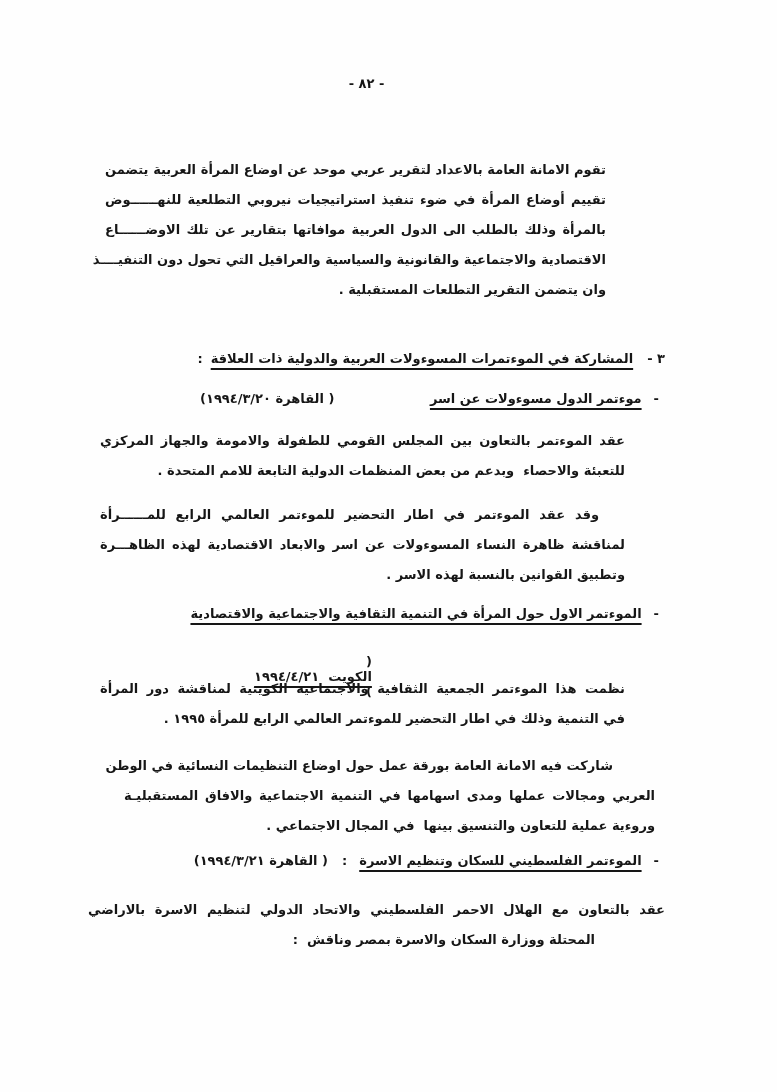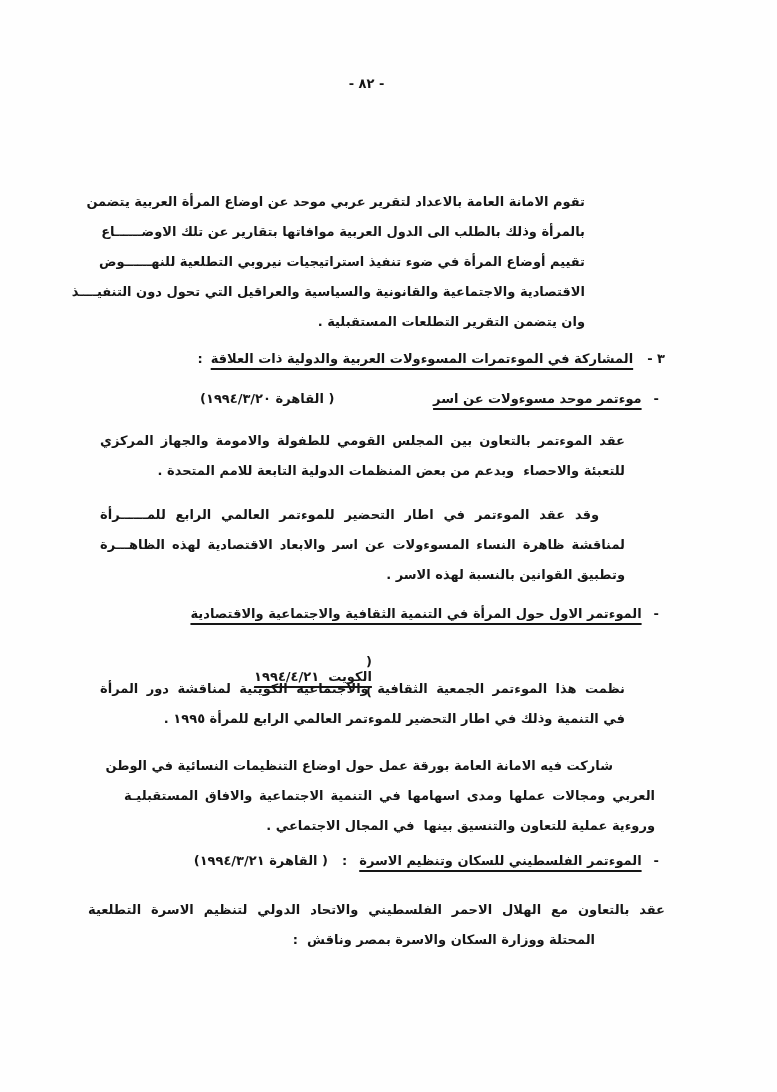--- a/index.html
+++ b/index.html
@@ -37,21 +37,21 @@
     text-underline-offset:5px;
     text-decoration-thickness:1.5px;
   }
   .page-number{
     position:absolute;top:76px;left:0;right:0;
     text-align:center;font-size:13px;
     transform:translateX(-22px); 
   }
   .page-number span{display:inline-block;letter-spacing:2px;}
   
-  .intro{top:155px;right:192px;left:105px;margin-top:32px;}
+  .intro{top:155px;right:171px;left:105px;}
   
   .section-heading{top:351px;right:112px;left:140px;white-space:nowrap;}
   .sec-num{margin-left:14px;}
   .sec-colon{margin-right:8px;}
   
   .bullet-line{display:flex;align-items:baseline;white-space:nowrap;}
   .dash{margin-left:12px;}
   .spacer{flex:1;}
   .b1{top:391px;right:118px;left:200px;}
   .b2{top:606px;right:118px;left:140px;}
@@ -70,33 +70,33 @@
 <body>
 
 <div class="page">
 
   <div class="page-number">
     <span>- ٨٢ -</span>
   </div>
 
   <div class="blk intro">
     <div class="tline">تقوم الامانة العامة بالاعداد لتقرير عربي موحد عن اوضاع المرأة العربية يتضمن</div>
+    <div class="tline">تقييم أوضاع المرأة في ضوء تنفيذ استراتيجيات نيروبي التطلعية للنهــــــوض</div>
     <div class="tline">بالمرأة وذلك بالطلب الى الدول العربية موافاتها بتقارير عن تلك الاوضــــــاع</div>
-    <div class="tline">تقييم أوضاع المرأة في ضوء تنفيذ استراتيجيات نيروبي التطلعية للنهــــــوض</div>
     <div class="tline">الاقتصادية والاجتماعية والقانونية والسياسية والعراقيل التي تحول دون التنفيــــذ</div>
     <div class="tline last">وان يتضمن التقرير التطلعات المستقبلية .</div>
   </div>
 
   <div class="blk section-heading">
     <span class="sec-num">٣ -</span><span class="u">المشاركة في الموءتمرات المسوءولات العربية والدولية ذات العلاقة</span><span class="sec-colon">:</span>
   </div>
 
   <div class="blk bullet-line b1">
     <span class="dash">-</span>
-    <span class="u">موءتمر موحد مسوءولات عن اسر</span>
+    <span class="u">موءتمر الدول مسوءولات عن اسر</span>
     <span class="spacer"></span>
     <span>( القاهرة ١٩٩٤/٣/٢٠)</span>
   </div>
 
   <div class="blk para-a">
     <div class="tline">عقد الموءتمر بالتعاون بين المجلس القومي للطفولة والامومة والجهاز المركزي</div>
     <div class="tline last">للتعبئة والاحصاء  وبدعم من بعض المنظمات الدولية التابعة للامم المتحدة .</div>
   </div>
 
   <div class="blk para-b">
@@ -128,17 +128,17 @@
   </div>
 
   <div class="blk bullet-line b3">
     <span class="dash">-</span>
     <span class="u">الموءتمر الفلسطيني للسكان وتنظيم الاسرة</span>
     <span class="sep">:</span>
     <span>( القاهرة ١٩٩٤/٣/٢١)</span>
   </div>
 
   <div class="blk para-e">
-    <div class="tline">عقد بالتعاون مع الهلال الاحمر الفلسطيني والاتحاد الدولي لتنظيم الاسرة التطلعية</div>
+    <div class="tline">عقد بالتعاون مع الهلال الاحمر الفلسطيني والاتحاد الدولي لتنظيم الاسرة بالاراضي</div>
     <div class="tline last">المحتلة ووزارة السكان والاسرة بمصر وناقش  :</div>
   </div>
 
 </div>
 
 </body></html>

